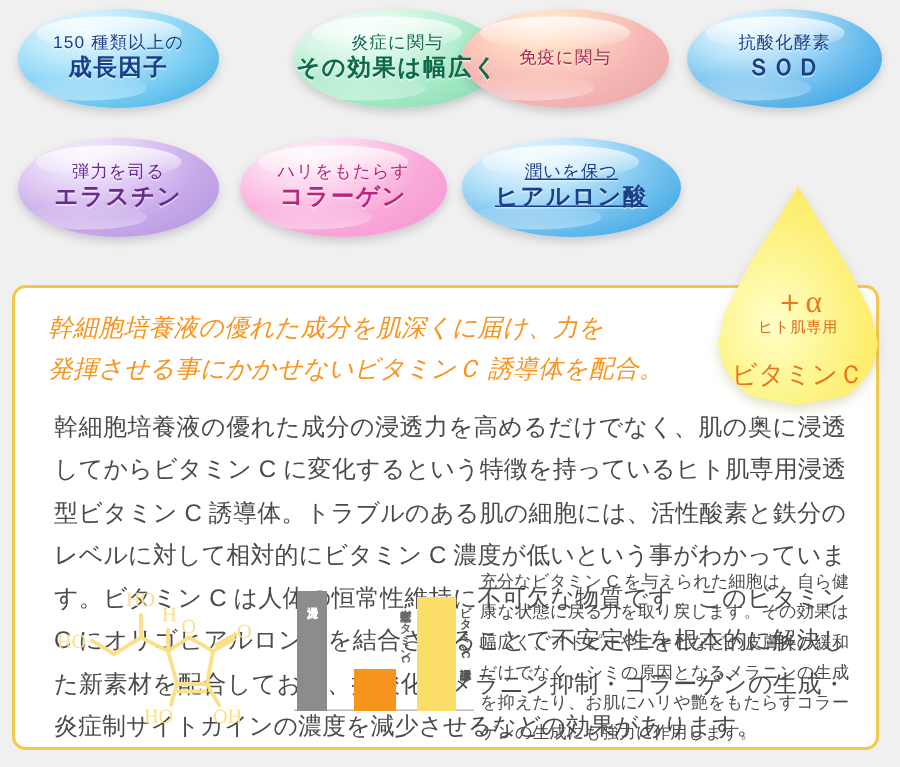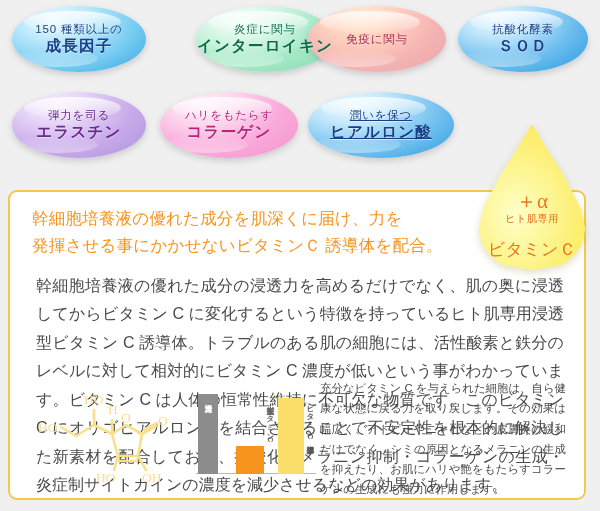--- a/index.html
+++ b/index.html
@@ -72,20 +72,21 @@
   
   #panel{
     position:absolute;left:8px;top:190px;width:578px;height:310px;
     background:#ffffff;border:2px solid #f2c94c;border-radius:9px;
     box-sizing:border-box;z-index:4;
   }
   #headline{
     position:absolute;left:22px;top:14px;width:460px;
     color:#f7941d;font-size:16.5px;line-height:1.62;letter-spacing:.2px;
     font-family:"Liberation Serif","DejaVu Serif",serif;
+    font-style:italic;
   }
   #headline div{white-space:nowrap;}
   #bodycopy{
     position:absolute;left:26px;top:80px;width:528px;
     color:#4a4a4a;font-size:16px;line-height:1.78;text-align:justify;
   }
 
   
   #chem{position:absolute;left:10px;top:188px;width:168px;height:112px;}
 
@@ -119,21 +120,21 @@
     <div class="gloss"></div>
     <div class="gloss2"></div>
     <div class="bub-l1">150 種類以上の</div>
     <div class="bub-l2">成長因子</div>
   </div>
 
   <div class="bubble b-green" style="left:160px;top:6px;width:138px;height:66px;margin-left:36px;">
     <div class="gloss"></div>
     <div class="gloss2"></div>
     <div class="bub-l1">炎症に関与</div>
-    <div class="bub-l2">インターロイキン</div>
+    <div class="bub-l2">その効果は幅広く</div>
   </div>
 
   <div class="bubble b-peach" style="left:308px;top:6px;width:138px;height:66px;">
     <div class="gloss"></div>
     <div class="gloss2"></div>
     <div class="bub-l1">免疫に関与</div>
   </div>
 
   <div class="bubble b-blue2" style="left:458px;top:6px;width:130px;height:66px;">
     <div class="gloss"></div>

